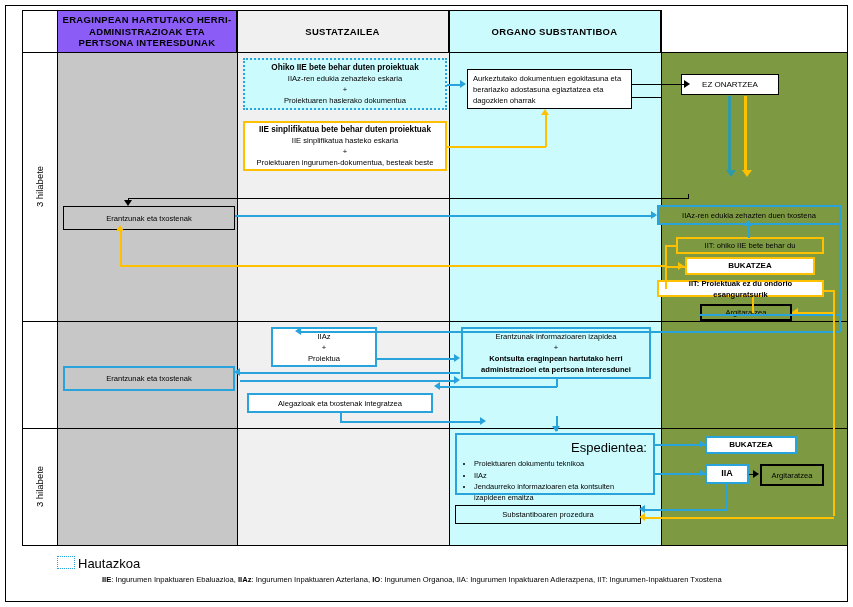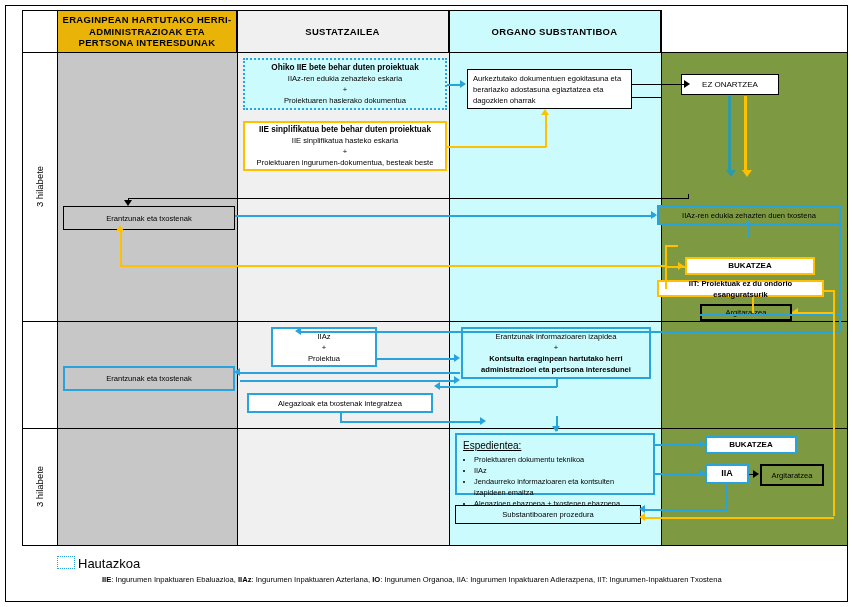--- a/index.html
+++ b/index.html
@@ -14,21 +14,21 @@
   .col-time{left:22px;  width:35px;  background:#ffffff;}
   .col-admin{left:57px; width:180px; background:#c7c7c7;}
   .col-sust{left:237px; width:212px; background:#f0f0f0;}
   .col-org{left:449px;  width:212px; background:#ccfbfe;}
   .col-ing{left:661px;  width:186px; background:#7d9a43;}
 
   
   .hdr{position:absolute;top:10px;height:42px;box-sizing:border-box;
        display:flex;align-items:center;justify-content:center;text-align:center;
        font-size:9.5px;font-weight:700;letter-spacing:.3px;color:#000;line-height:1.25;padding:2px 4px;}
-  .hdr.admin{left:57px;width:180px;background:#eab308;border-left:1px solid #000;border-right:1px solid #000;border-top:1px solid #000;}
+  .hdr.admin{left:57px;width:180px;background:#8b5cf6;border-left:1px solid #000;border-right:1px solid #000;border-top:1px solid #000;}
   .hdr.sust{left:237px;width:212px;background:#f0f0f0;border-right:1px solid #000;border-top:1px solid #000;}
   .hdr.org{left:449px;width:212px;background:#ccfbfe;border-right:1px solid #000;border-top:1px solid #000;}
   .hdr.ing{left:661px;width:186px;background:#7d9a43;border-right:0;border-top:1px solid #000;}
   .hdr.time{left:22px;width:35px;background:#ffffff;border-left:1px solid #000;border-top:1px solid #000;}
 
   
   .hrule{position:absolute;height:1px;background:#000;}
   .vrule{position:absolute;width:1px;background:#000;}
 
   
@@ -48,21 +48,21 @@
   .b-blue-grey{border:2px solid #29a3dc;background:#c7c7c7;}
   .b-blue-white{border:2px solid #29a3dc;background:#ffffff;}
   .b-blue-cy{border:2px solid #29a3dc;background:#ccfbfe;}
   .b-yellow{border:2px solid #ffc000;background:#ffffff;}
   .b-dotted{border:2px dotted #29a3dc;background:#ccfbfe;}
   .b-blkgreen{border:2px solid #000;background:#7d9a43;}
 
   .left-list{text-align:left;align-items:flex-start;}
   .left-list ul{margin:1px 0 0 0;padding-left:11px;}
   .left-list li{margin:0.5px 0;font-size:7.4px;}
-  .left-list .cap{width:100%;text-align:left;font-size:10px;text-decoration:underline;}
+  .left-list .cap{width:100%;text-align:right;font-size:13px;}
 
   
   .ln{position:absolute;}
   .h-blue{background:#29a3dc;height:1.6px;}
   .v-blue{background:#29a3dc;width:1.6px;}
   .h-yel{background:#ffc000;height:1.6px;}
   .v-yel{background:#ffc000;width:1.6px;}
   .h-blk{background:#000;height:1.4px;}
   .v-blk{background:#000;width:1.4px;}
   .v-teal{background:#2e9aa8;width:3px;}
@@ -183,20 +183,23 @@
     <span class="t">IIAz-ren edukia zehazten duen txostena</span>
   </div>
 
   <div class="ln h-blue" style="left:235px;top:215px;width:420px;"></div>
   <div class="arr arr-r-blue" style="left:651px;top:211px;"></div>
 
   <div class="ln v-yel" style="left:120px;top:230px;height:36px;"></div>
   <div class="ln h-yel" style="left:120px;top:265px;width:545px;"></div>
   <div class="arr arr-u-yel" style="left:116px;top:225px;"></div>
 
+  <div class="box b-yellow" style="left:676px;top:237px;width:148px;height:17px;background:#7d9a43;">
+    <span class="t">IIT: ohiko IIE bete behar du</span>
+  </div>
 
   <div class="box b-yellow" style="left:685px;top:257px;width:130px;height:18px;">
     <span class="t" style="font-size:8px;font-weight:700;">BUKATZEA</span>
   </div>
 
   <div class="box b-yellow" style="left:657px;top:280px;width:167px;height:17px;">
     <span class="t" style="font-weight:700;">IIT: Proiektuak ez du ondorio esanguratsurik</span>
   </div>
 
   <div class="ln v-yel" style="left:665px;top:245px;height:44px;"></div>

